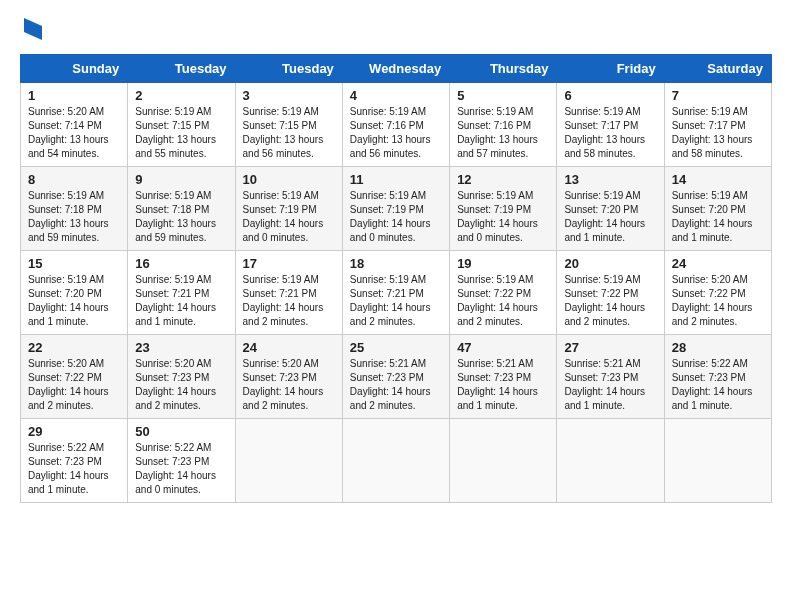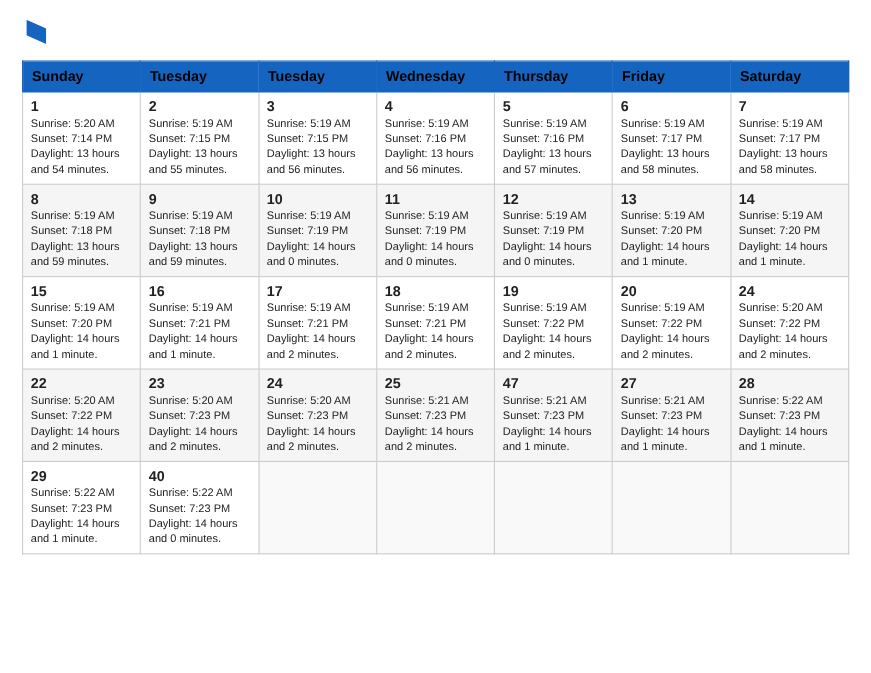--- a/index.html
+++ b/index.html
@@ -38,25 +38,25 @@
       font-size: 14px;
       color: #333;
     }
     .calendar {
       width: 100%;
       border-collapse: collapse;
       border: 1px solid #ccc;
     }
     .calendar th {
       background: #1565c0;
-      color: #000000;
+      color: #ffffff;
       font-size: 13px;
       font-weight: bold;
       padding: 6px 8px;
-      text-align: left;
+      text-align: right;
       border: 1px solid #1565c0;
     }
     .calendar td {
       vertical-align: top;
       padding: 5px 7px;
       border: 1px solid #ccc;
       font-size: 10.5px;
       color: #222;
       background: #fff;
       width: calc(100% / 7);
@@ -249,21 +249,21 @@
             <span class="day-num">28</span>
             <div class="day-info">Sunrise: 5:22 AM<br>Sunset: 7:23 PM<br>Daylight: 14 hours and 1 minute.</div>
           </td>
         </tr>
         <tr>
           <td>
             <span class="day-num">29</span>
             <div class="day-info">Sunrise: 5:22 AM<br>Sunset: 7:23 PM<br>Daylight: 14 hours and 1 minute.</div>
           </td>
           <td>
-            <span class="day-num">40</span>
+            <span class="day-num">50</span>
             <div class="day-info">Sunrise: 5:22 AM<br>Sunset: 7:23 PM<br>Daylight: 14 hours and 0 minutes.</div>
           </td>
           <td class="empty-cell" style="background: rgb(249, 249, 249);"></td>
           <td class="empty-cell" style="background: rgb(249, 249, 249);"></td>
           <td class="empty-cell" style="background: rgb(249, 249, 249);"></td>
           <td class="empty-cell" style="background: rgb(249, 249, 249);"></td>
           <td class="empty-cell" style="background: rgb(249, 249, 249);"></td>
         </tr>
       </tbody>
   </table>

